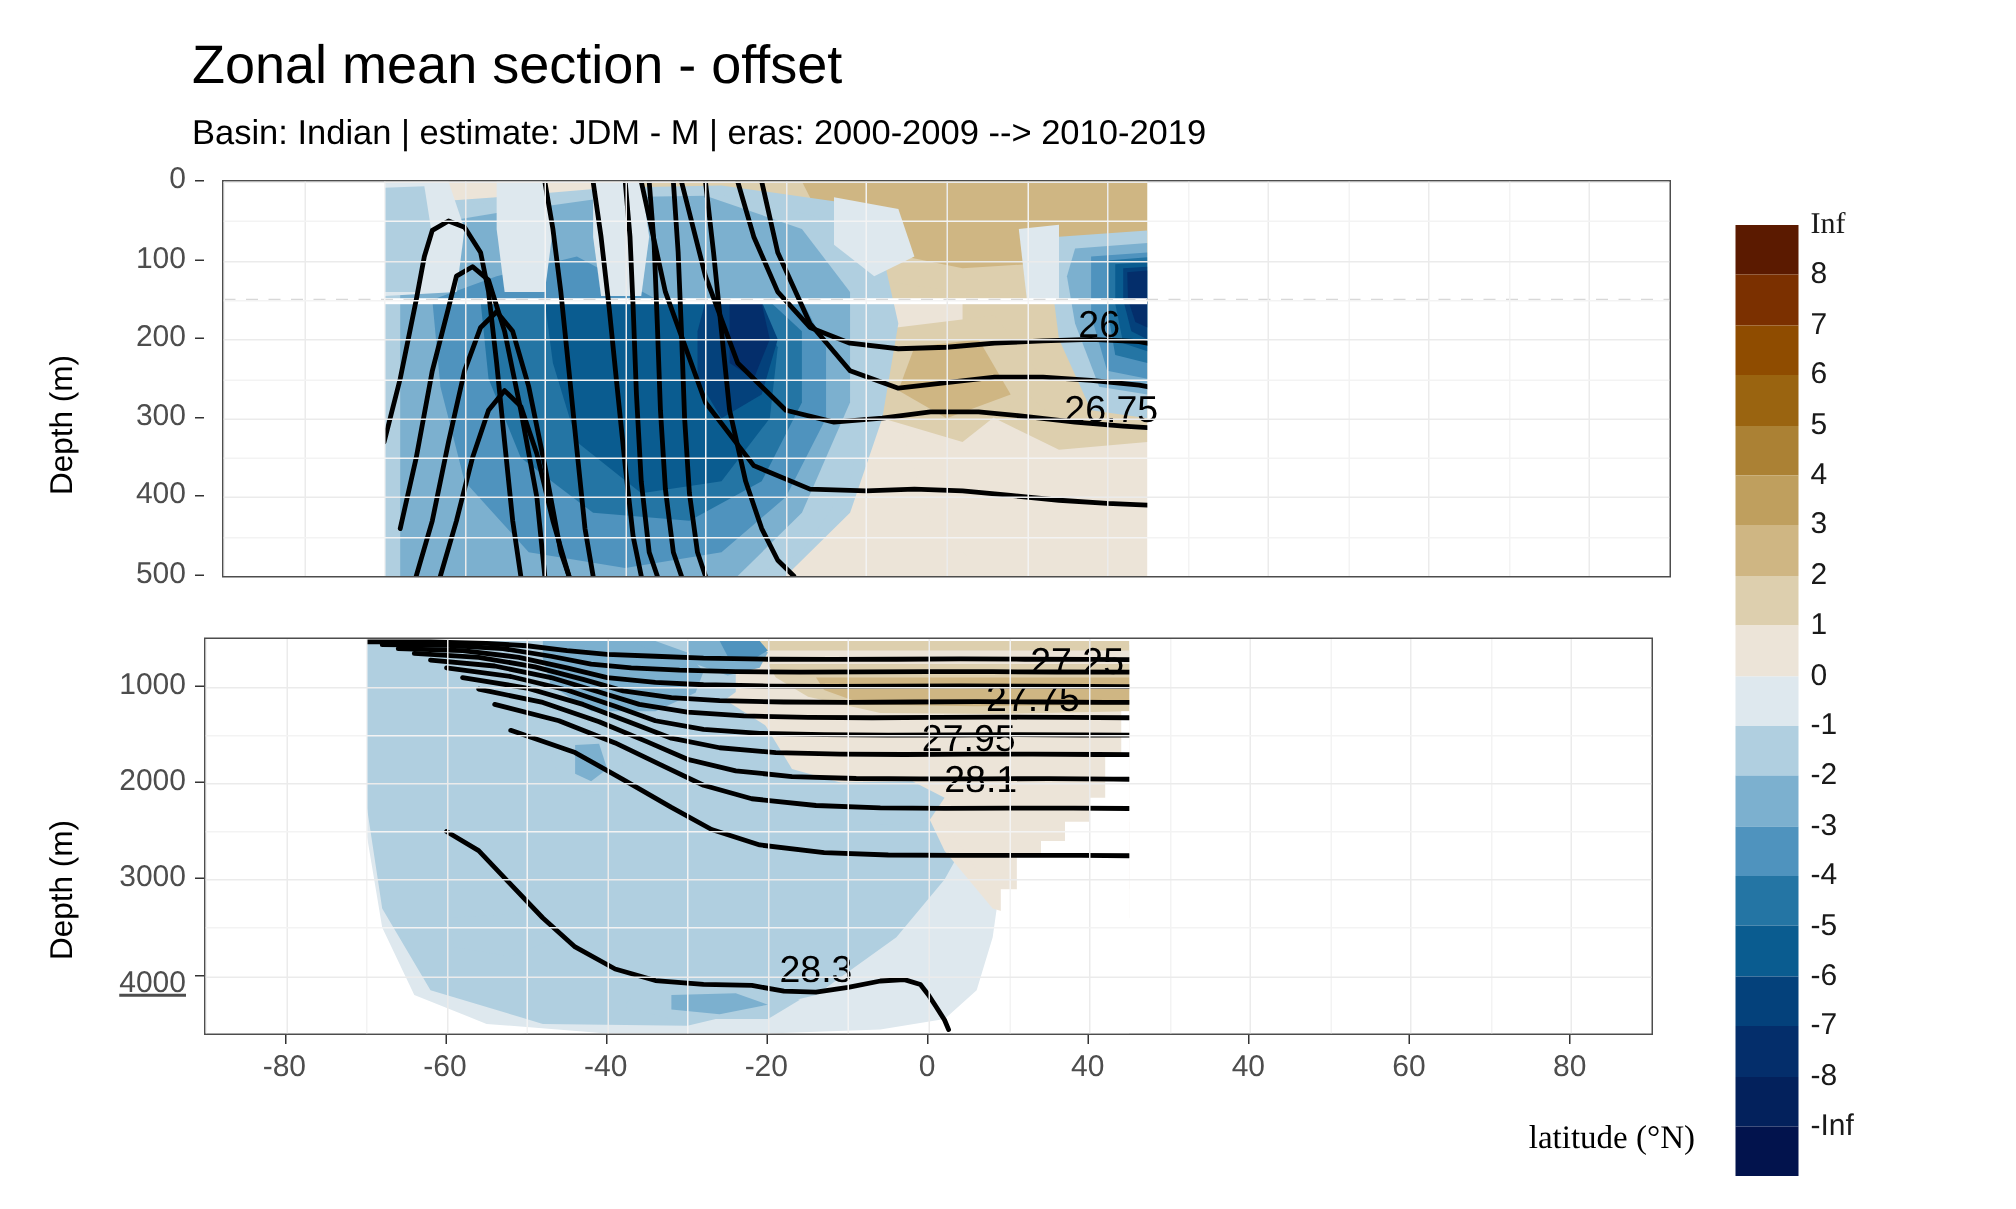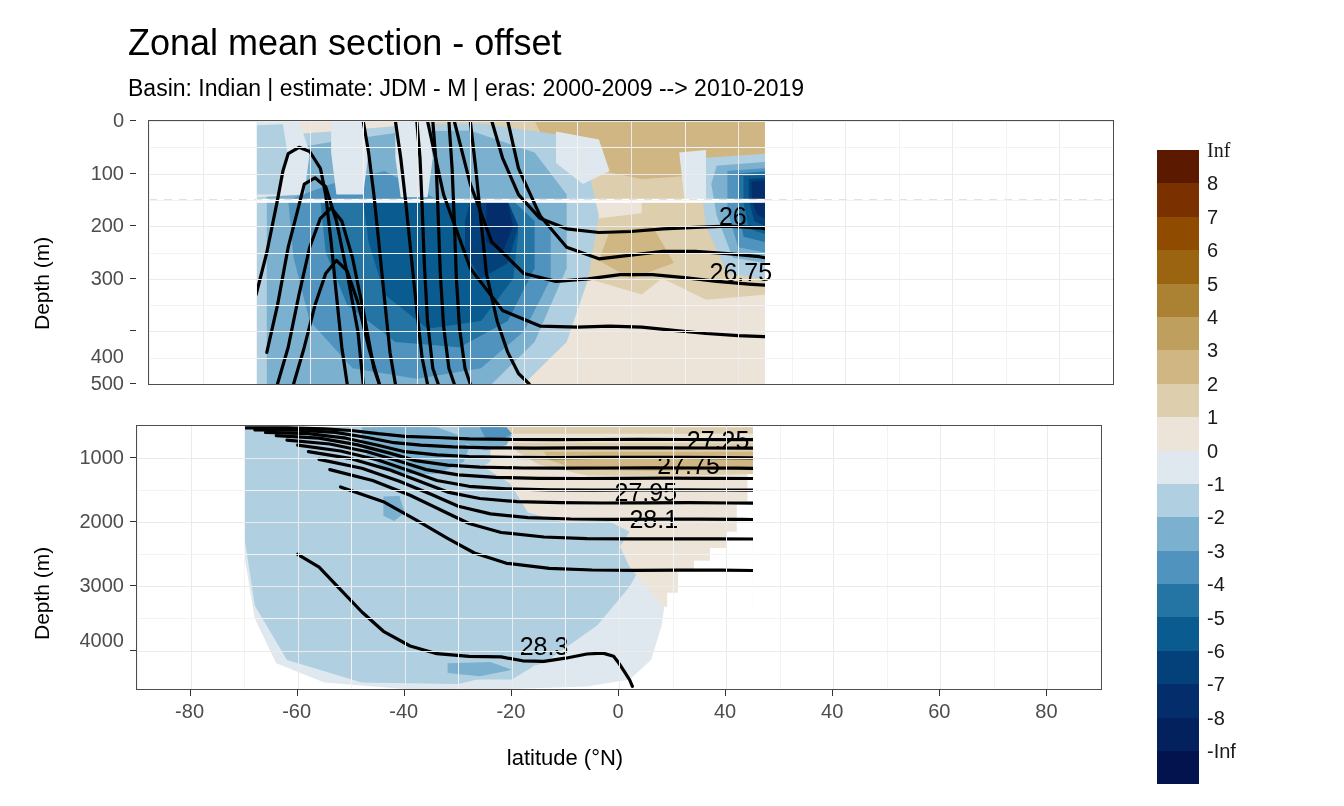--- a/index.html
+++ b/index.html
@@ -14,21 +14,21 @@
 
   
   .ytitle{
     font-size:21px;color:#000;
     transform-origin:0 0;
     transform:rotate(-90deg);
     white-space:nowrap;
   }
   #ytitle-top{left:30px;top:330px;}
   #ytitle-bot{left:30px;top:640px;}
-  #xtitle{left:0;top:745px;width:1130px;text-align:center;font-size:22px;}
+  #xtitle{left:0;top:745px;width:1130px;text-align:right;font-size:22px;font-family:Liberation Serif, serif;}
 
   
   .panel{
     position:absolute;
     background:#ffffff;
     border:1px solid #4d4d4d;
     box-sizing:border-box;
     overflow:hidden;
   }
   #panel-top{left:136px;top:120px;width:966px;height:265px;margin-left:12px;}
@@ -249,31 +249,31 @@
   <div id="axis-layer">
       <div class="abs tick-y" style="left: 130px; top: 120px;"></div>
       <div class="ylab" style="left: 40px; width: 84px; top: 120px;">0</div>
       <div class="abs tick-y" style="left: 130px; top: 172.6px;"></div>
       <div class="ylab" style="left: 40px; width: 84px; top: 172.6px;">100</div>
       <div class="abs tick-y" style="left: 130px; top: 225.2px;"></div>
       <div class="ylab" style="left: 40px; width: 84px; top: 225.2px;">200</div>
       <div class="abs tick-y" style="left: 130px; top: 277.8px;"></div>
       <div class="ylab" style="left: 40px; width: 84px; top: 277.8px;">300</div>
       <div class="abs tick-y" style="left: 130px; top: 330.4px;"></div>
-      <div class="ylab" style="left: 40px; width: 84px; top: 330.4px; margin-top: 26px;">400</div>
+      <div class="ylab" style="left: 40px; width: 84px; top: 330.4px;">400</div>
       <div class="abs tick-y" style="left: 130px; top: 383px;"></div>
       <div class="ylab" style="left: 40px; width: 84px; top: 383px;">500</div>
       <div class="abs tick-y" style="left: 130px; top: 457.073px;"></div>
       <div class="ylab" style="left: 40px; width: 84px; top: 457.073px;">1000</div>
       <div class="abs tick-y" style="left: 130px; top: 521.22px;"></div>
       <div class="ylab" style="left: 40px; width: 84px; top: 521.22px;">2000</div>
       <div class="abs tick-y" style="left: 130px; top: 585.366px;"></div>
       <div class="ylab" style="left: 40px; width: 84px; top: 585.366px;">3000</div>
       <div class="abs tick-y" style="left: 130px; top: 649.512px;"></div>
-      <div class="ylab" style="left: 40px; width: 84px; top: 640px;">4000</div>
+      <div class="ylab" style="left: 40px; width: 84px; top: 656px; text-decoration: underline;">4000</div>
       <div class="abs tick-x" style="left: 189.556px; top: 690px;"></div>
       <div class="xlab" style="left: 189.556px; top: 700px;">-80</div>
       <div class="abs tick-x" style="left: 296.667px; top: 690px;"></div>
       <div class="xlab" style="left: 296.667px; top: 700px;">-60</div>
       <div class="abs tick-x" style="left: 403.778px; top: 690px;"></div>
       <div class="xlab" style="left: 403.778px; top: 700px;">-40</div>
       <div class="abs tick-x" style="left: 510.889px; top: 690px;"></div>
       <div class="xlab" style="left: 510.889px; top: 700px;">-20</div>
       <div class="abs tick-x" style="left: 618px; top: 690px;"></div>
       <div class="xlab" style="left: 618px; top: 700px;">0</div>

